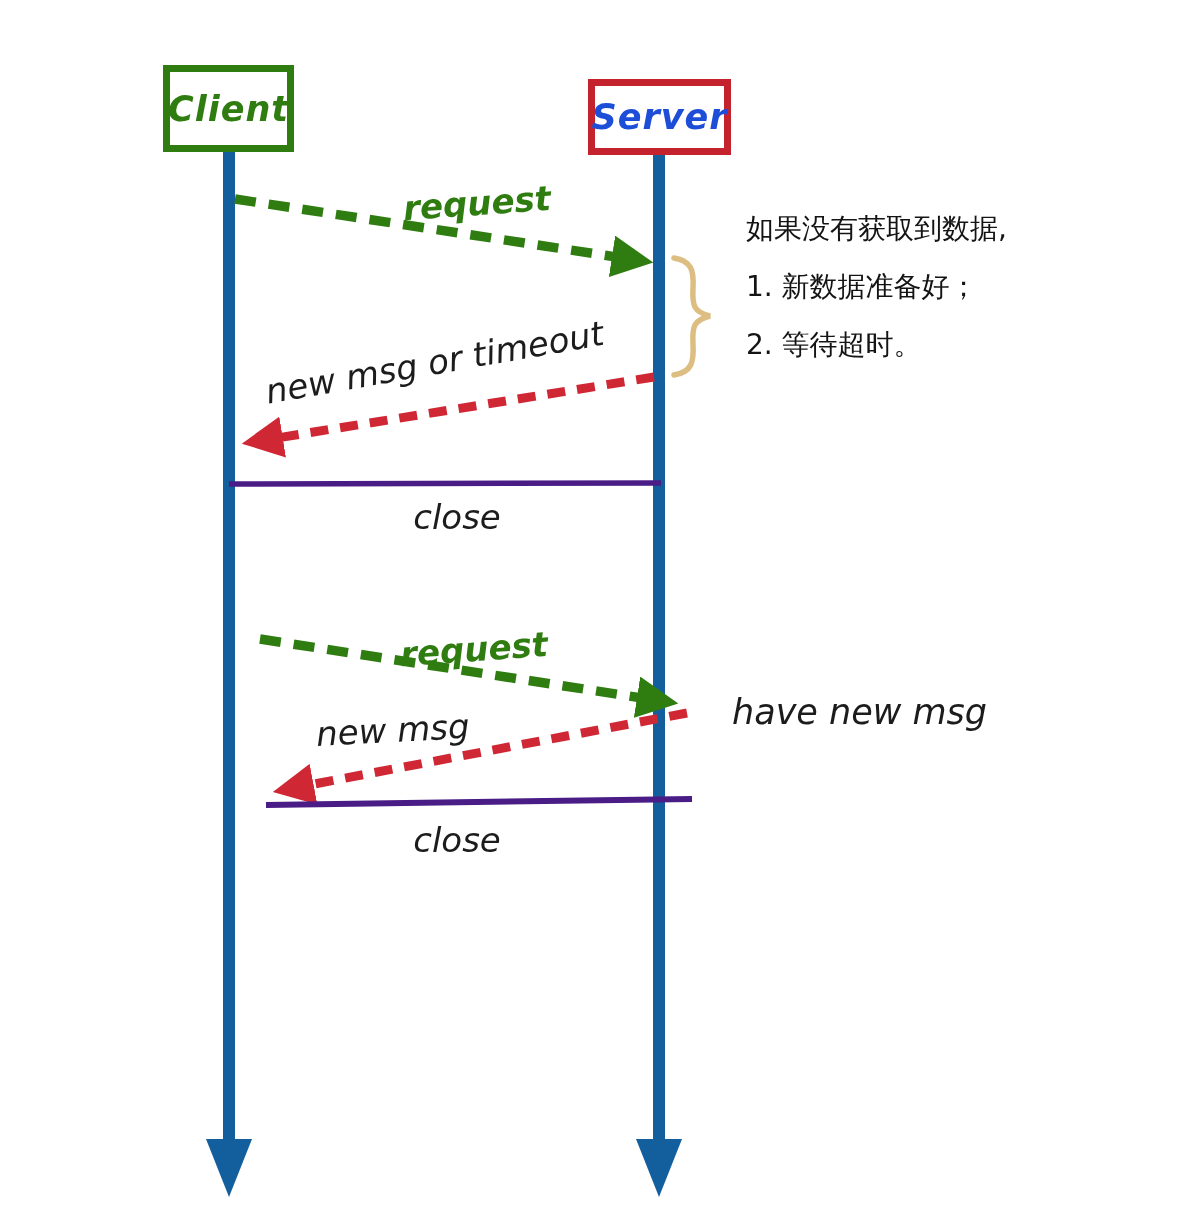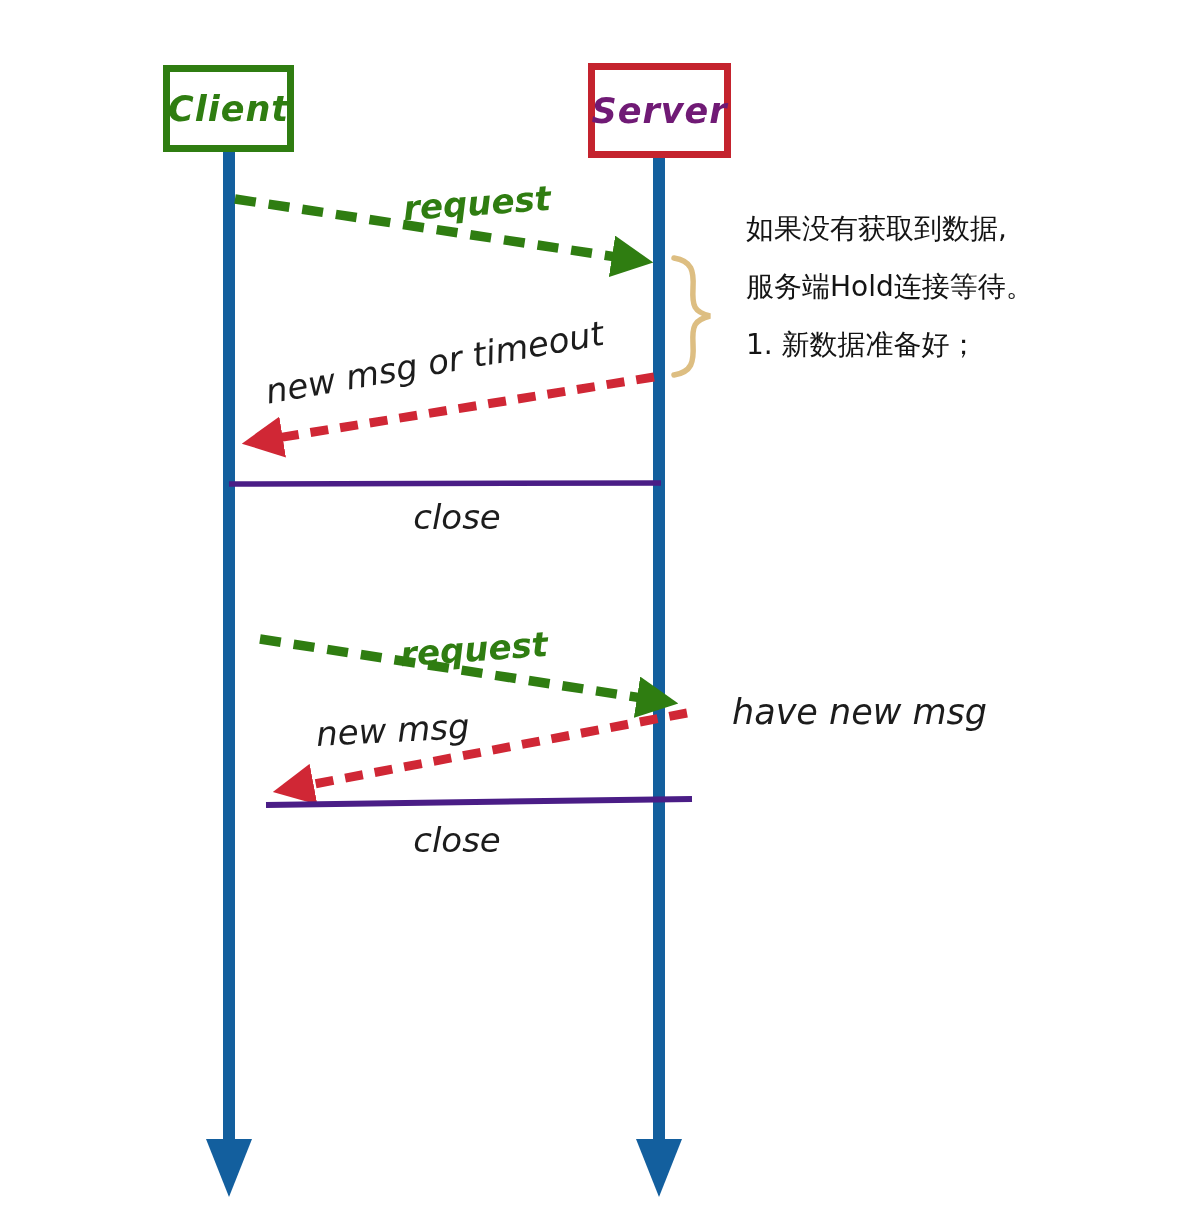--- a/index.html
+++ b/index.html
@@ -29,22 +29,22 @@
     font-size: 35px;
     font-style: italic;
     font-weight: bold;
     letter-spacing: 1px;
   }
   .actor-box.client {
     left: 163px; top: 65px; width: 131px; height: 87px;
     border: 7px solid #2f7d11; color: #2f7d11;
   }
   .actor-box.server {
-    left: 588px; top: 63px; width: 143px; height: 95px;
-    border: 7px solid #c4232e; color: #701a75;
+    left: 588px; top: 79px; width: 143px; height: 76px;
+    border: 7px solid #c4232e; color: #1d4ed8;
   }
 
   .lbl {
     position: absolute;
     white-space: nowrap;
     font-size: 34px;
     font-style: italic;
     color: #1c1c1c;
   }
   .lbl.green { color: #2f7d11; font-weight: bold; }
@@ -125,17 +125,17 @@
   <div class="lbl green request-2">request</div>
 
   <div class="lbl new-msg-2">new msg</div>
 
   <div class="lbl have-new-msg">have new msg</div>
 
   <div class="lbl close-2">close</div>
 
   <div class="note">
     <div class="line">如果没有获取到数据,</div>
-    <div class="line">服务端Hold连接等待。</div>
     <div class="line">1. 新数据准备好；</div>
+    <div class="line">2. 等待超时。</div>
   </div>
 
 </div>
 
 </body></html>

